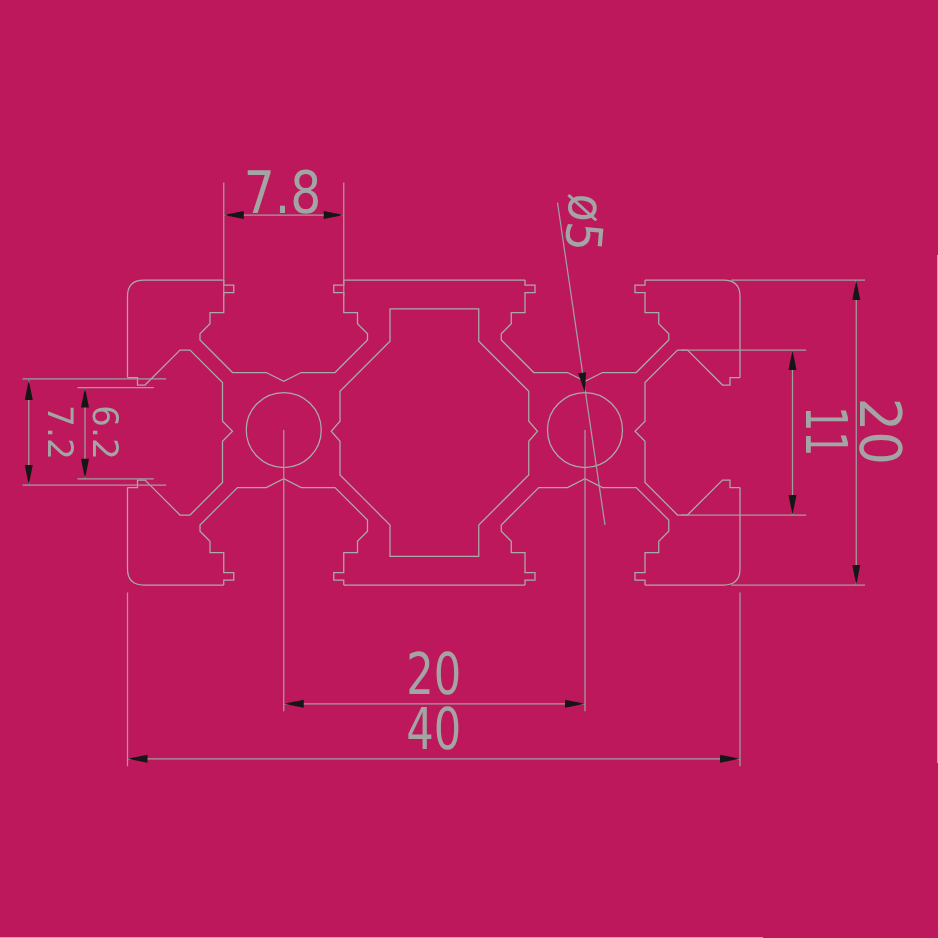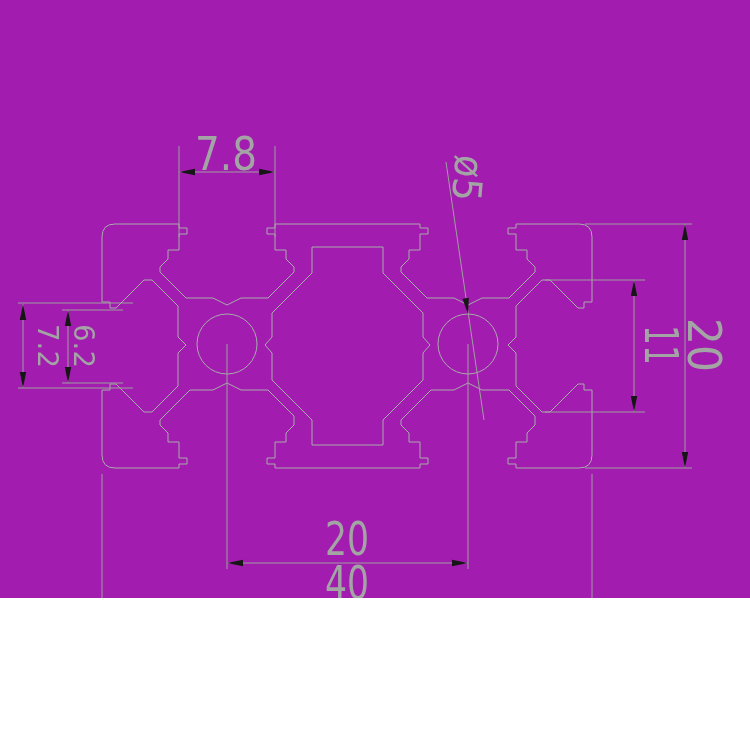--- a/index.html
+++ b/index.html
@@ -1,16 +1,16 @@
 <!DOCTYPE html>
 <html><head>
 <meta charset="utf-8">
 <style>
   html,body{margin:0;padding:0;background:#ffffff;}
-  .stage{width:750px;height:598px;background:#a21caf;position:relative;overflow:hidden;}
+  .stage{width:750px;height:750px;background:#be185d;position:relative;overflow:hidden;}
   svg{display:block;}
   .geo{fill:none;stroke:#a9abaa;stroke-width:1;}
   .dim{fill:none;stroke:#9f9f9f;stroke-width:1;}
   .arr{fill:#161616;stroke:none;}
   text{font-family:"DejaVu Sans","Liberation Sans",sans-serif;fill:#a3a5a4;}
   .big{font-size:46px;}
   .med{font-size:40px;}
   .sml{font-size:28px;}
   .t78{font-size:47px;}
 </style>

